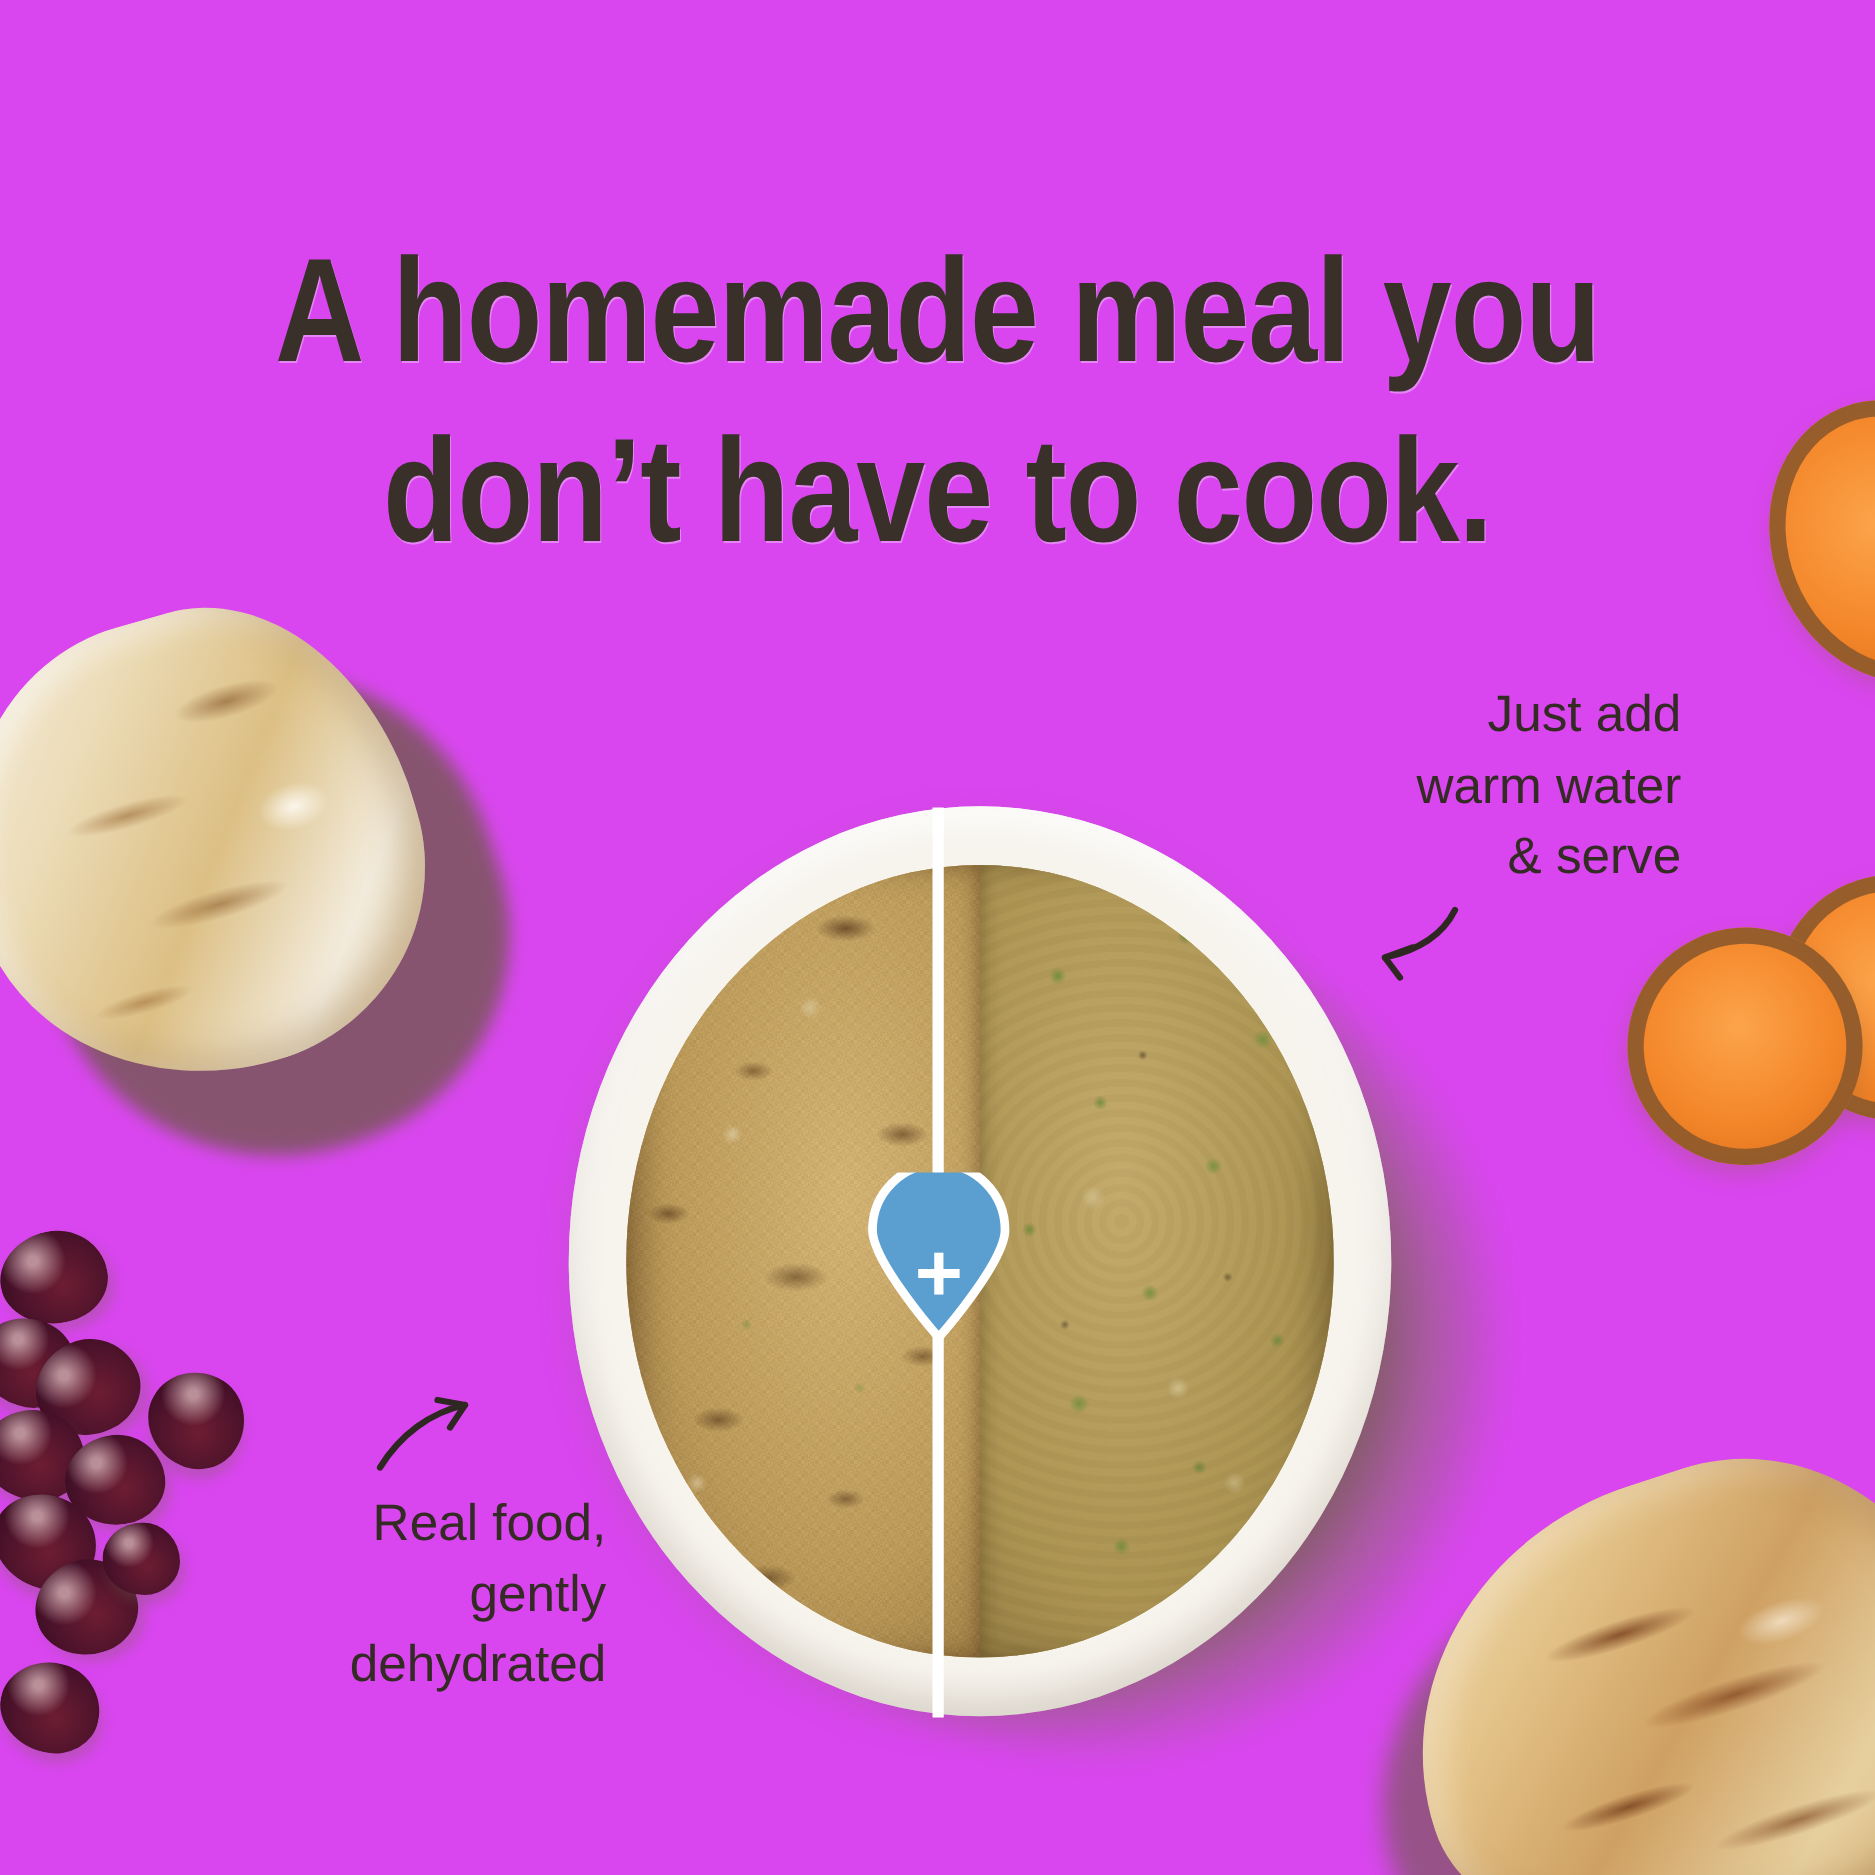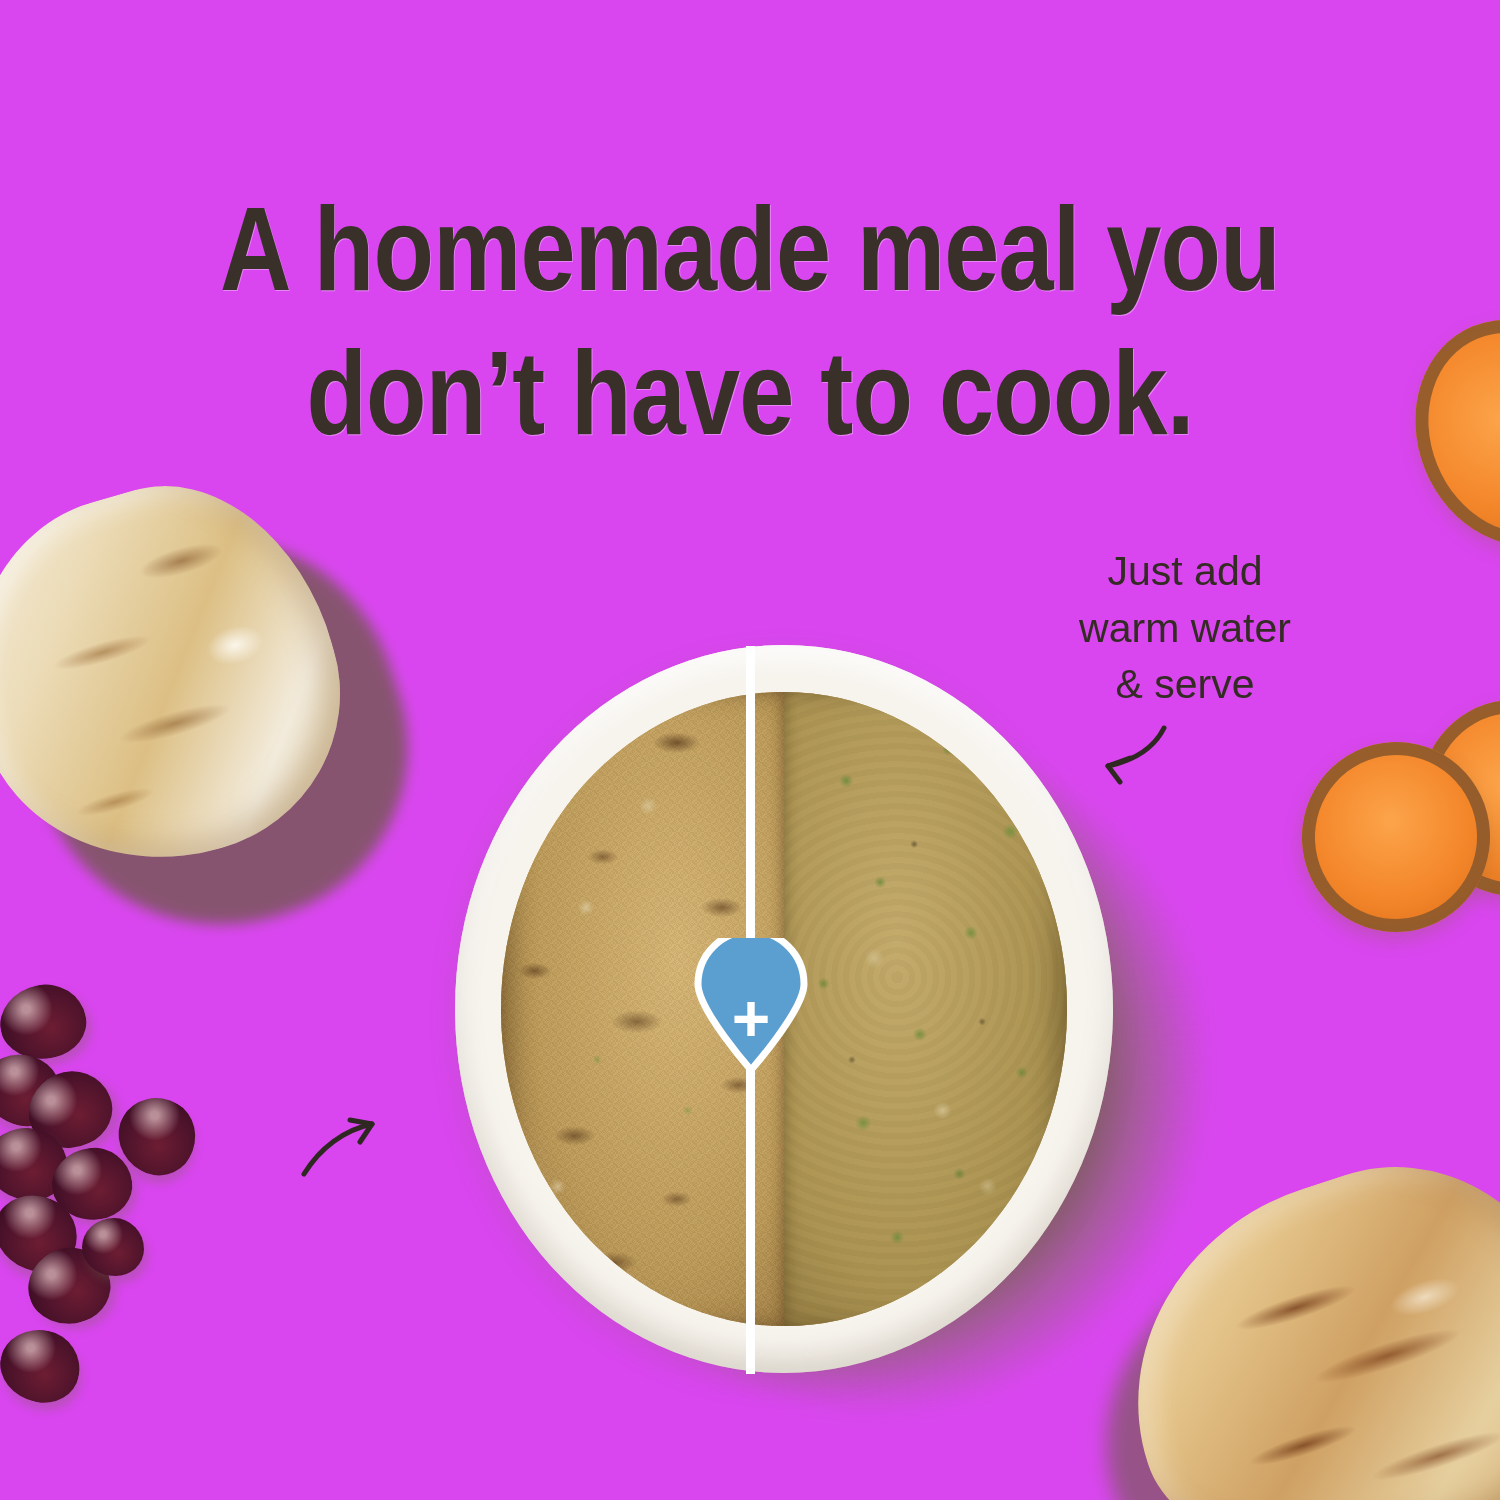--- a/index.html
+++ b/index.html
@@ -34,21 +34,21 @@
     white-space: pre-line;
     text-shadow: 1px 1px 0 rgba(255,255,255,0.35);
   }
 
   
   .annot {
     position: absolute;
     color: #332b24;
     font-size: 41px;
     line-height: 1.38;
-    text-align: center;
+    text-align: right;
     white-space: pre-line;
     font-family: "Liberation Sans", sans-serif;
   }
   #annot-right { left: 1025px; top: 543px; width: 320px; }
   #annot-left  { left: 155px;  top: 1190px; width: 330px; }
 
   .arrow-svg { position: absolute; overflow: visible; }
   #arrow-right { left: 1078px; top: 706px; }
   #arrow-left  { left: 296px;  top: 1104px; }
 
@@ -295,18 +295,21 @@
   </div>
 
   <div class="annot" id="annot-right">Just add
 warm water
 &amp; serve</div>
   <svg class="arrow-svg" id="arrow-right" width="130" height="90" viewBox="0 0 130 90" xmlns="http://www.w3.org/2000/svg">
     <path d="M86 22 C76 42, 58 54, 30 60" fill="none" stroke="#2f2822" stroke-width="5" stroke-linecap="round"></path>
     <path d="M30 60 L52 52 M30 60 L42 76" fill="none" stroke="#2f2822" stroke-width="5" stroke-linecap="round"></path>
   </svg>
 
+  <div class="annot" id="annot-left">Real food,
+gently
+dehydrated</div>
   <svg class="arrow-svg" id="arrow-left" width="130" height="90" viewBox="0 0 130 90" xmlns="http://www.w3.org/2000/svg">
     <path d="M8 70 C24 44, 48 26, 76 20" fill="none" stroke="#2f2822" stroke-width="5" stroke-linecap="round"></path>
     <path d="M76 20 L54 16 M76 20 L64 38" fill="none" stroke="#2f2822" stroke-width="5" stroke-linecap="round"></path>
   </svg>
 
 </div>
 
 </body></html>

